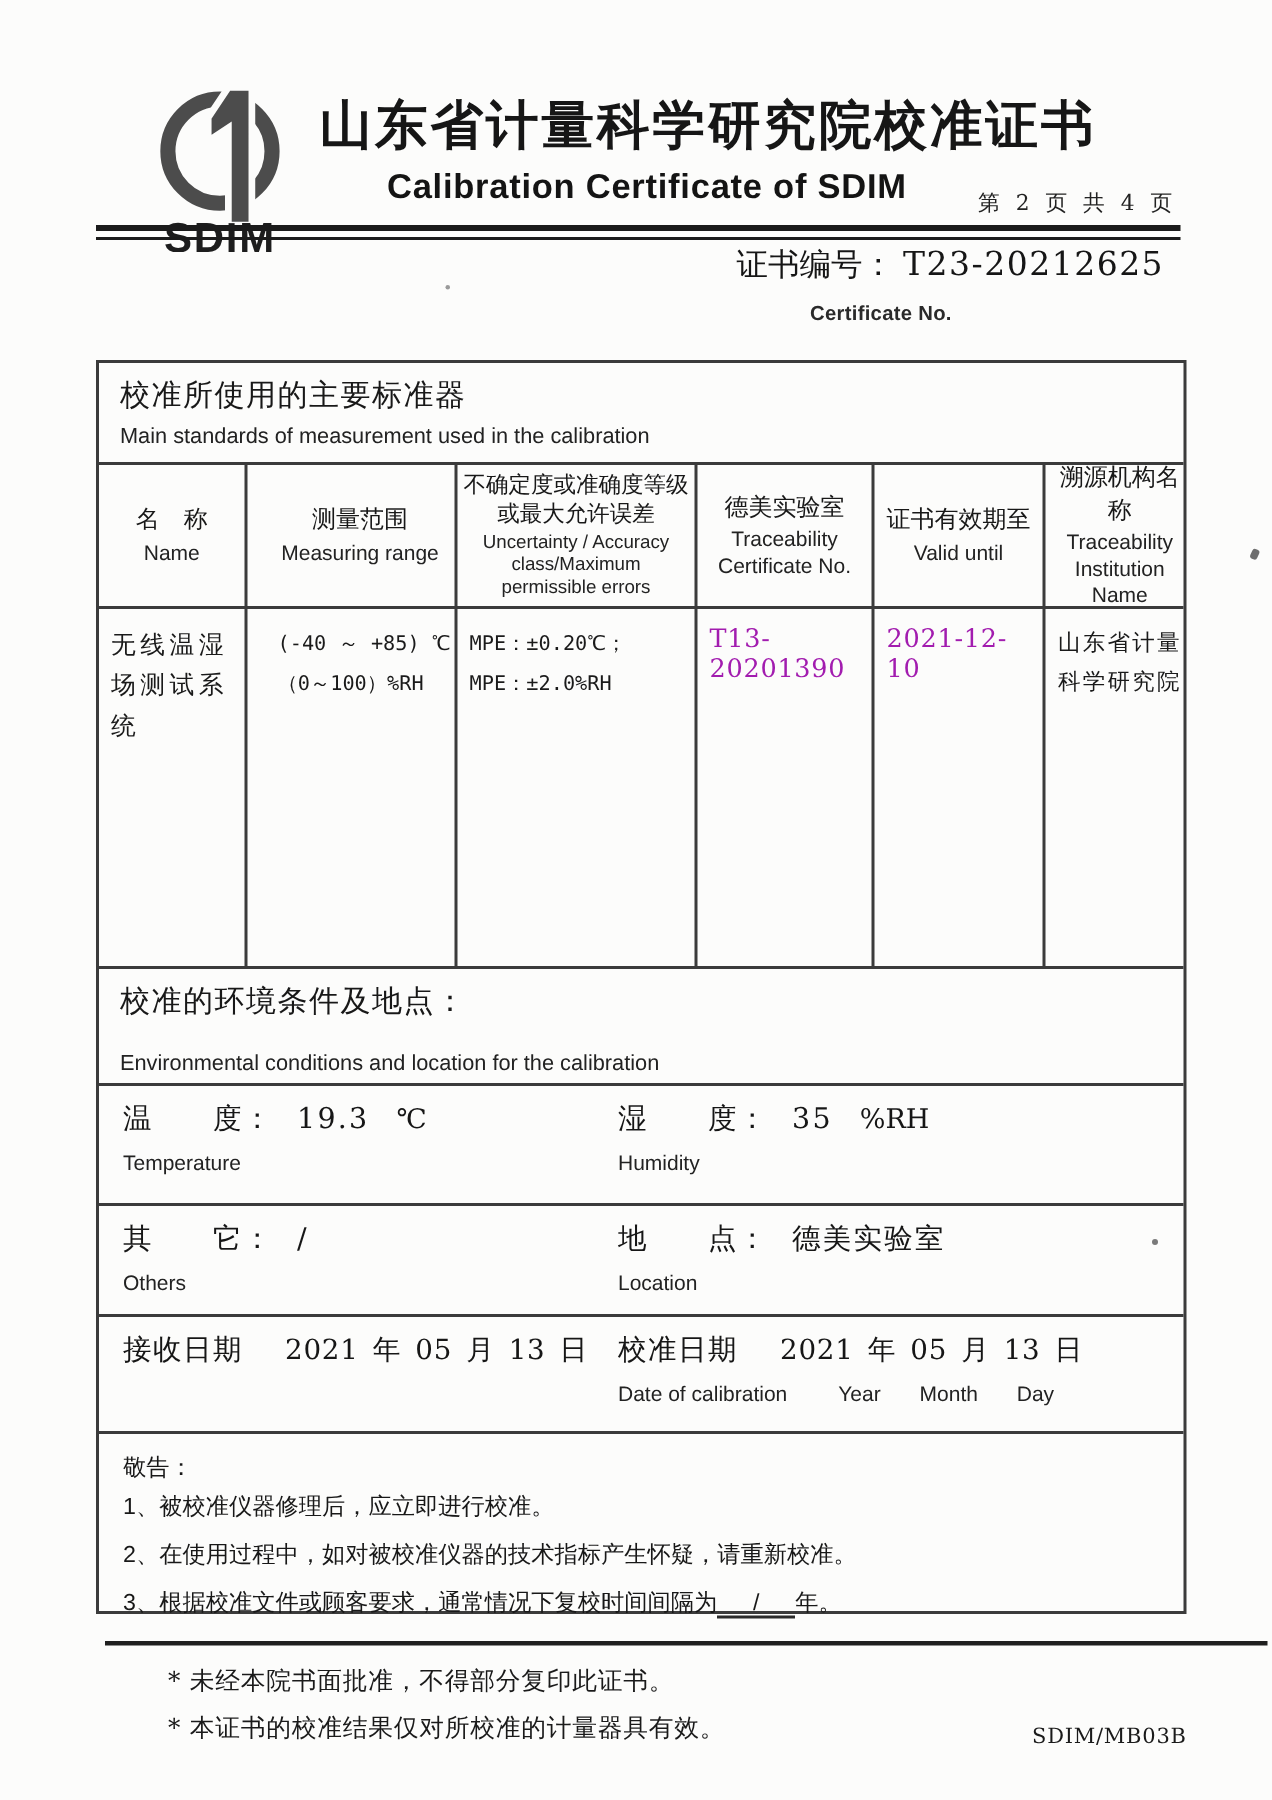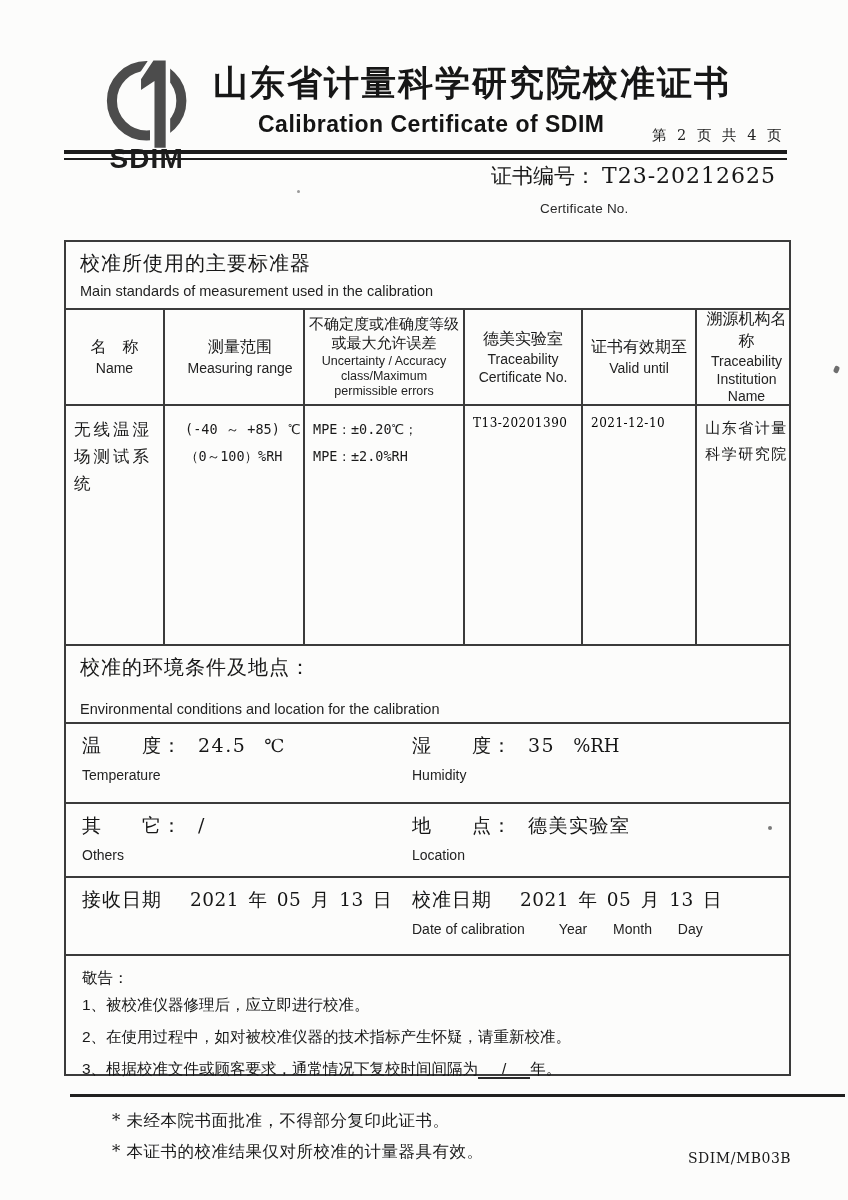--- a/index.html
+++ b/index.html
@@ -34,21 +34,21 @@
     position:absolute;left:64px;top:150px;width:723px;height:4px;
     border-top:4px solid #1b1b1b;border-bottom:2px solid #1b1b1b;
   }
   .certno-line{
     position:absolute;left:491px;top:162px;white-space:nowrap;
     font-family:"DejaVu Serif",serif;font-size:21px;color:#161616;
   }
   .certno-line .val{font-size:22px;letter-spacing:1px;margin-left:6px;}
   .certno-en{
     position:absolute;left:540px;top:201px;
-    font-size:13.5px;color:#2a2a2a;letter-spacing:0.2px;
+    font-size:13.5px;color:#2a2a2a;letter-spacing:0.2px;font-weight:bold;
   }
 
   
   .mtable{
     position:absolute;left:64px;top:240px;width:723px;
     border:2px solid #3b3b3b;background:transparent;
   }
   .sec-title{
     border-bottom:2px solid #3b3b3b;
     padding:8px 14px 6px 14px;height:52px;box-sizing:content-box;
@@ -80,21 +80,21 @@
   .data-row .cell{padding:10px 8px;}
   .t-name{
     font-family:"DejaVu Serif",serif;font-size:16.5px;letter-spacing:3px;
     line-height:1.65;color:#1a1a1a;
   }
   .t-mono{
     font-family:"DejaVu Sans Mono",monospace;font-size:13.5px;
     line-height:2.0;color:#1a1a1a;white-space:nowrap;
   }
   .t-serif{
-    font-family:"DejaVu Serif",serif;font-size:12px;color:#000000;
+    font-family:"DejaVu Serif",serif;font-size:17px;color:#a21caf;
     letter-spacing:0.5px;
   }
   .t-inst{
     font-family:"DejaVu Serif",serif;font-size:15px;color:#1a1a1a;
     letter-spacing:1.5px;line-height:1.7;
   }
 
   .env-title{height:62px;}
   .env-title .en{margin-top:20px;}
 
@@ -228,21 +228,21 @@
     </div>
 
     <div class="sec-title env-title">
       <div class="cn">校准的环境条件及地点：</div>
       <div class="en">Environmental conditions and location for the calibration</div>
     </div>
 
     <div class="two-col row-temp">
       <div class="half left">
         <div class="fline">
-          <span class="lab">温　　度：</span><span class="val">24.5</span><span class="unit">℃</span>
+          <span class="lab">温　　度：</span><span class="val">19.3</span><span class="unit">℃</span>
         </div>
         <div class="eline">Temperature</div>
       </div>
       <div class="half right">
         <div class="fline">
           <span class="lab">湿　　度：</span><span class="val">35</span><span class="unit">%RH</span>
         </div>
         <div class="eline">Humidity</div>
       </div>
     </div>

